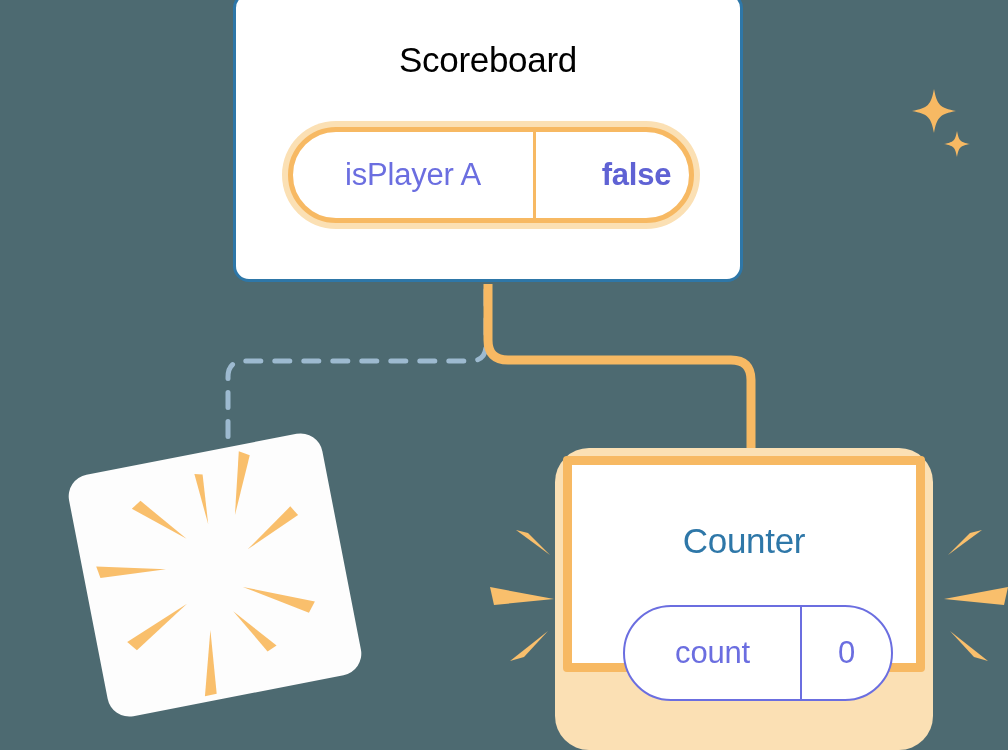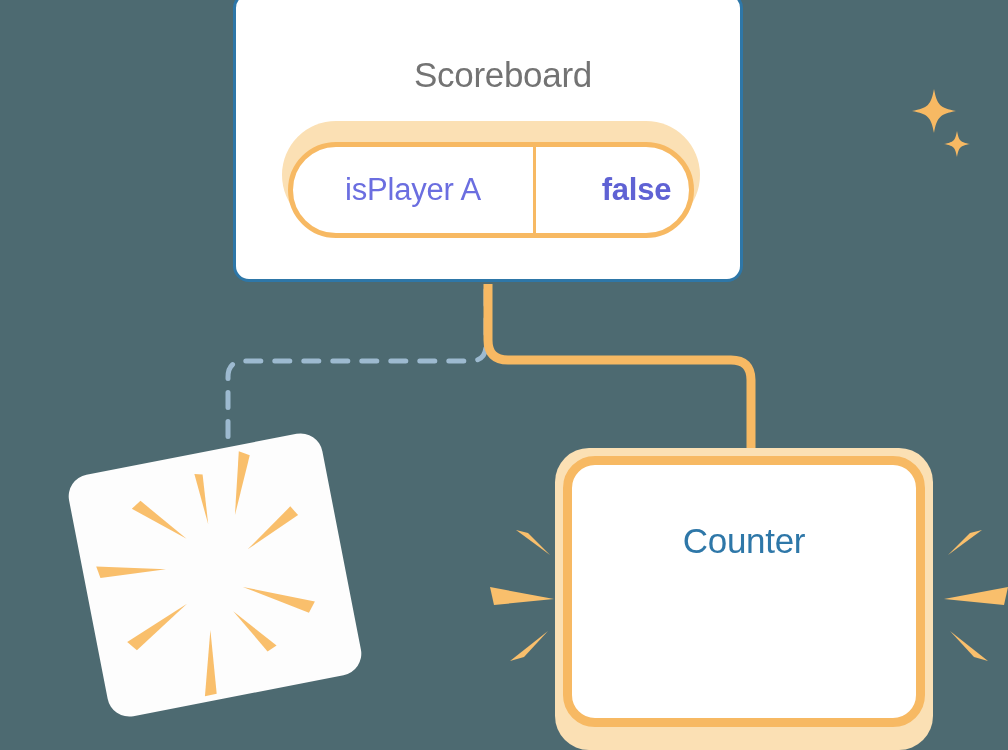--- a/index.html
+++ b/index.html
@@ -26,48 +26,47 @@
     top: -8px;
     width: 510px;
     height: 290px;
     background: #ffffff;
     border: 3px solid #2e77a8;
     border-radius: 16px;
     box-sizing: border-box;
   }
   #scoreboard-title {
     position: absolute;
-    top: 60px;
+    top: 45px;
     left: 0;
     width: 100%;
     text-align: center;
     font-size: 35px;
-    color: #737373;
+    color: #000000;
     letter-spacing: -0.3px;
     white-space: nowrap;
-    padding-left: 15px;
   }
   
   #scoreboard-pill-wrap {
     position: absolute;
     left: 46px;
     top: 126px;
     width: 418px;
     height: 108px;
   }
   #scoreboard-pill-halo {
     position: absolute;
     left: 0; top: 0;
     width: 100%; height: 100%;
     border-radius: 60px;
     background: #fbe0b4;
   }
   #scoreboard-pill {
     position: absolute;
-    left: 6px; top: 21px;
+    left: 6px; top: 6px;
     width: 406px;
     height: 96px;
     box-sizing: border-box;
     border: 5px solid #f7b963;
     border-radius: 56px;
     background: #ffffff;
     display: flex;
     align-items: stretch;
   }
   .pill-key, .pill-val {
@@ -118,24 +117,24 @@
     position: absolute;
     left: 0; top: 0;
     width: 100%; height: 100%;
     border-radius: 34px;
     background: #fbe0b4;
   }
   #counter-card {
     position: absolute;
     left: 8px; top: 8px;
     width: 362px;
-    height: 271px;
+    height: 216px;
     box-sizing: border-box;
     border: 9px solid #f7b963;
-    border-radius: 32px;
+    border-radius: 4px;
     background: #ffffff;
   }
   #counter-title {
     position: absolute;
     top: 56px;
     left: 0;
     width: 100%;
     text-align: center;
     font-size: 35px;
     color: #2e77a8;
@@ -269,16 +268,21 @@
       <polygon points="42,25 30,28 8,50"></polygon>
       <polygon points="68,82 64,100 4,94"></polygon>
       <polygon points="48,156 34,152 10,126"></polygon>
     </g>
   </svg>
 
   <div id="counter-card-wrap">
     <div id="counter-halo"></div>
     <div id="counter-card">
       <div id="counter-title">Counter</div>
+      <div id="counter-pill">
+        <div class="pill-key">count</div>
+        <div class="pill-divider"></div>
+        <div class="pill-val">0</div>
+      </div>
     </div>
   </div>
 
 </div>
 
 </body></html>

